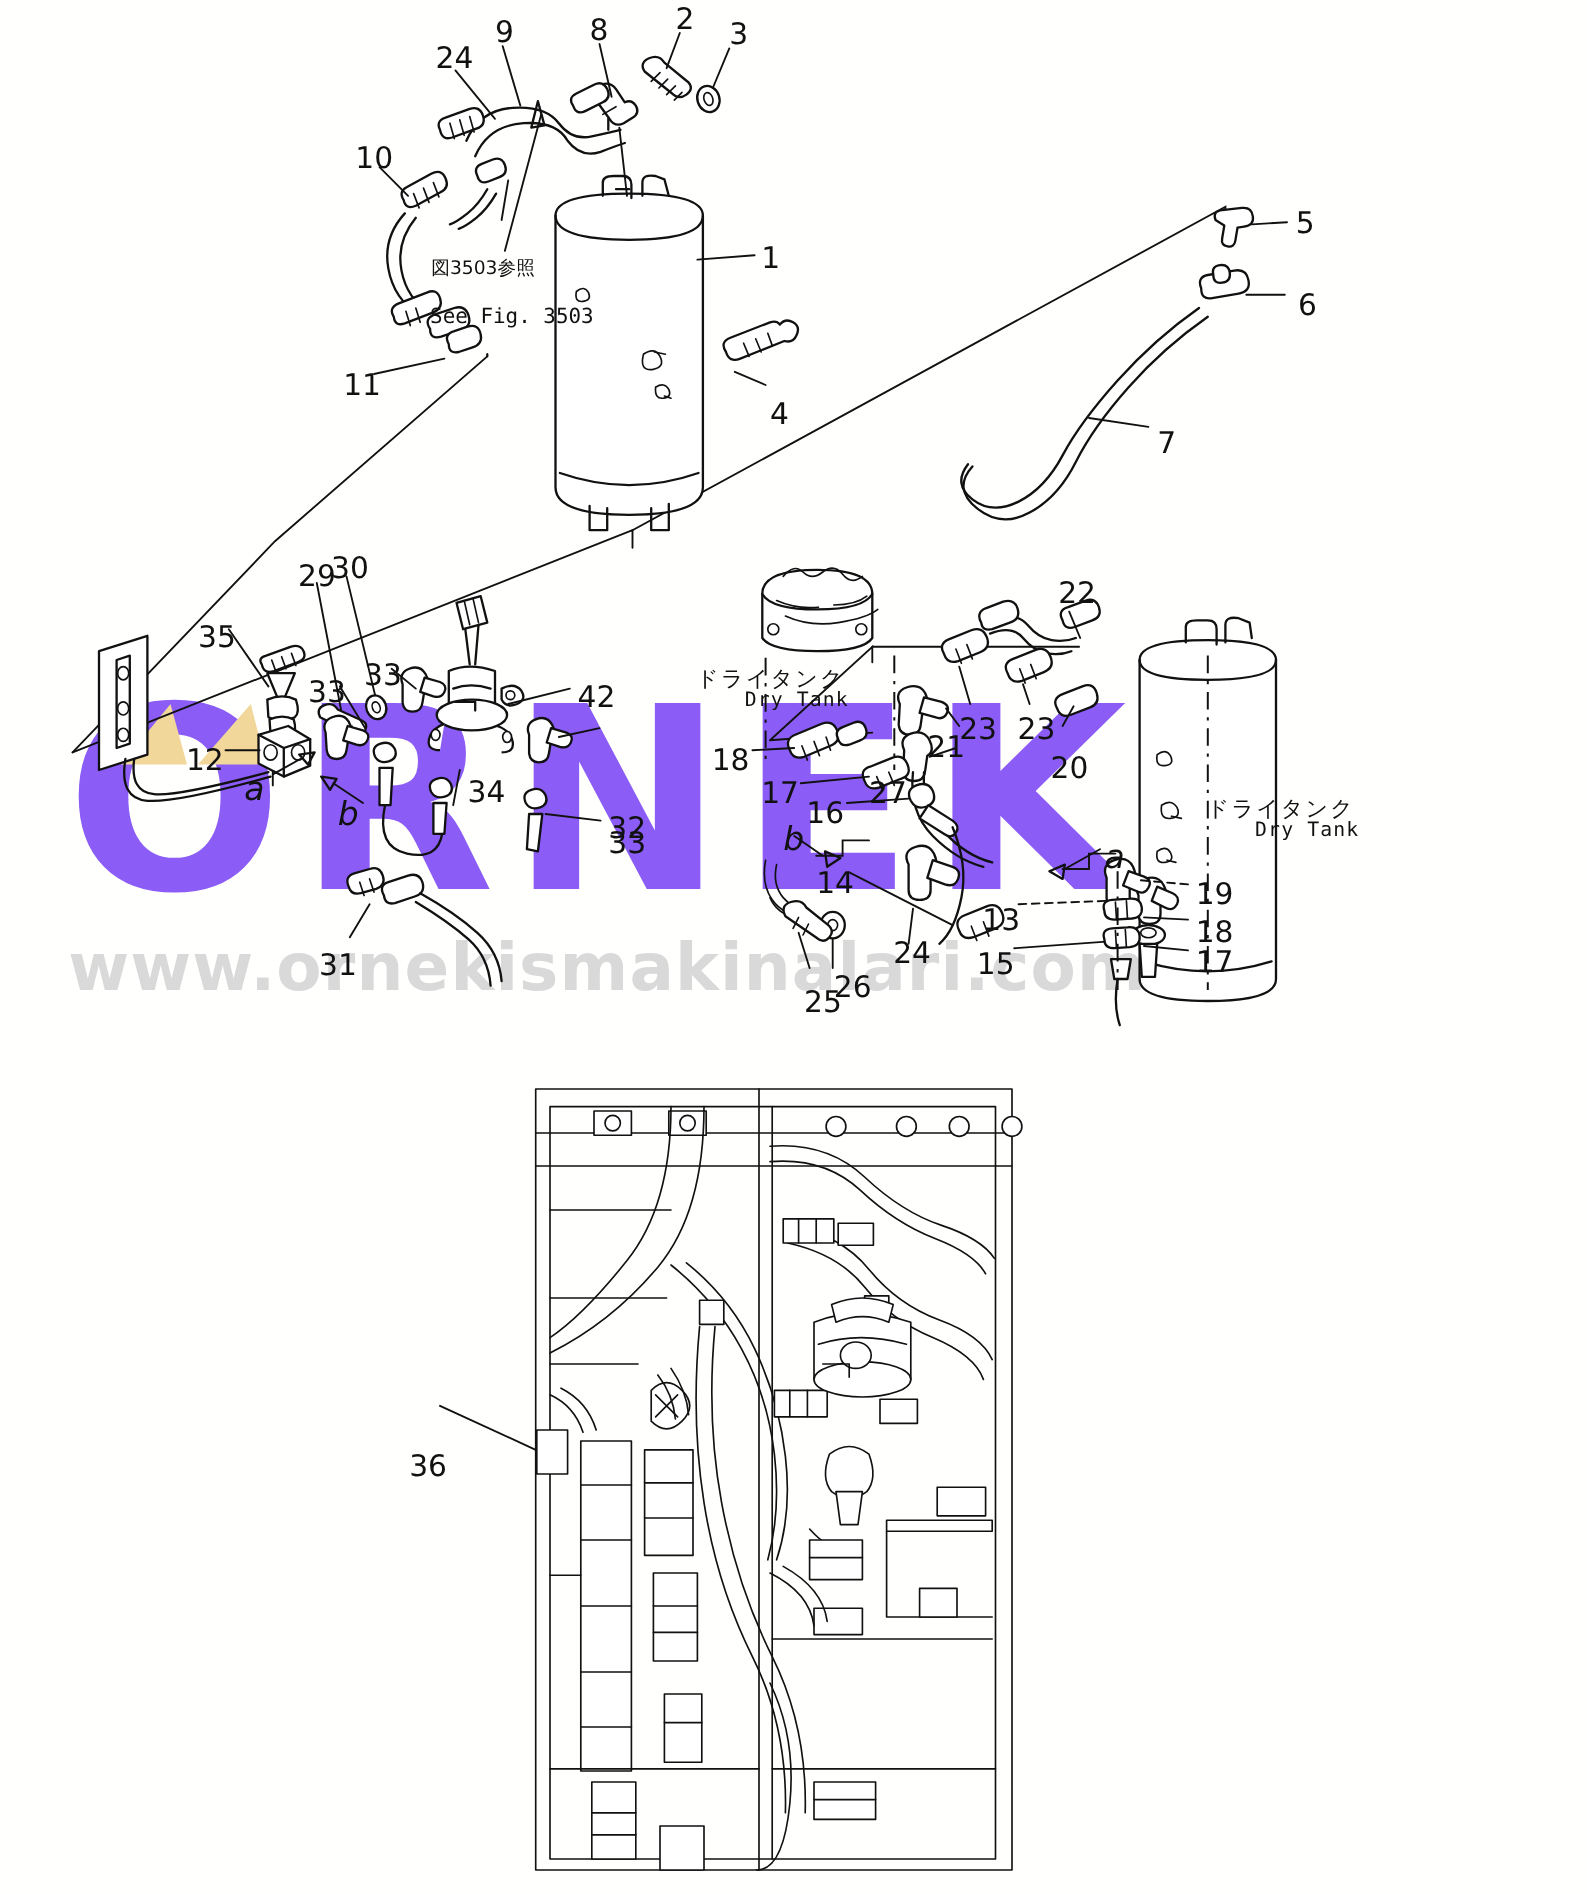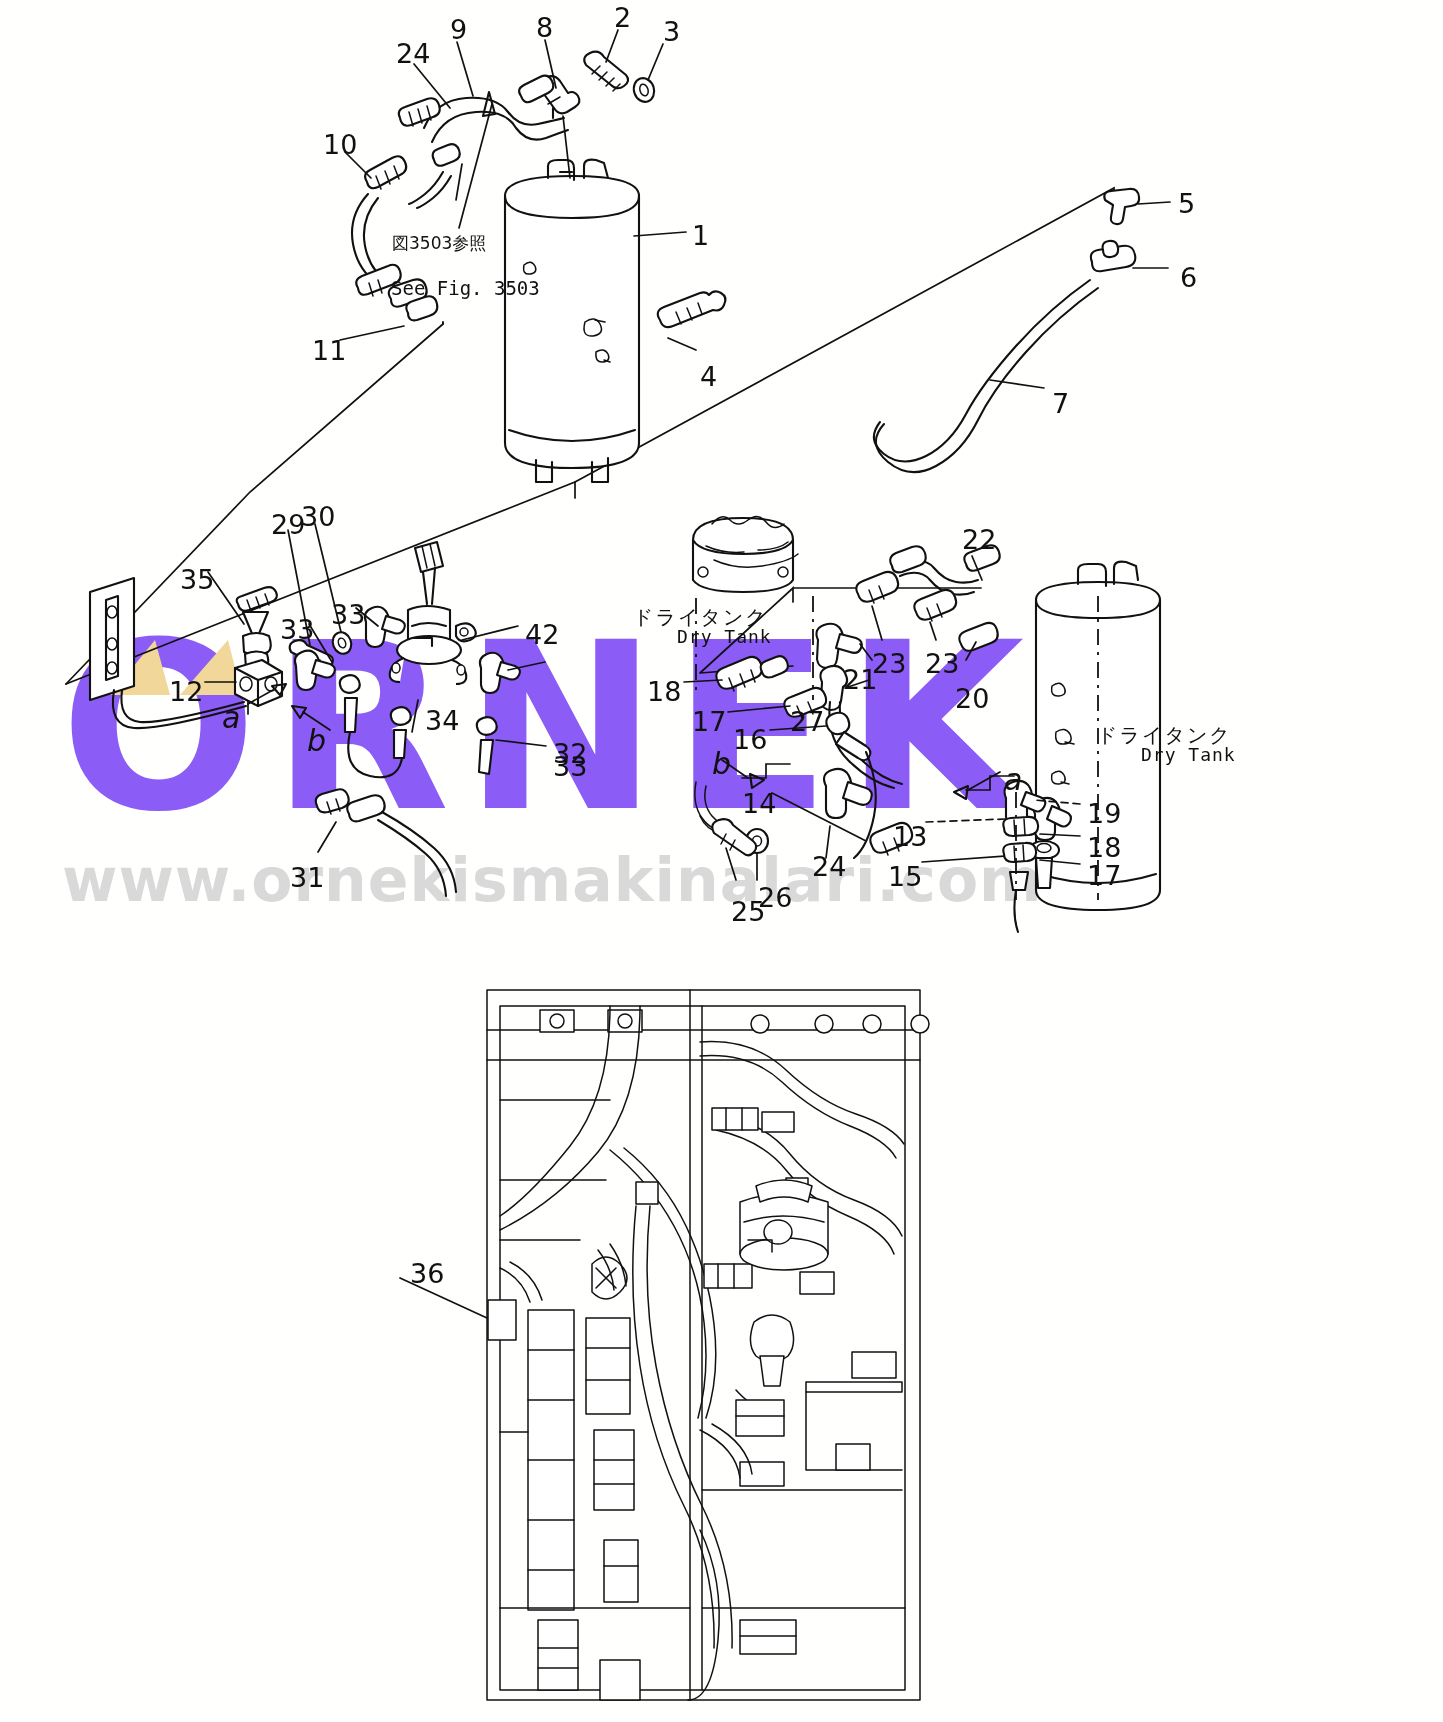--- a/index.html
+++ b/index.html
@@ -605,16 +605,16 @@
       <div class="cal" style="left: 742px; top: 790px;">14</div>
       <div class="cal" style="left: 812px; top: 853px;">24</div>
       <div class="cal" style="left: 893px; top: 823px;">13</div>
       <div class="cal" style="left: 888px; top: 863px;">15</div>
       <div class="cal lc" style="left: 1004px; top: 765px;">a</div>
       <div class="cal" style="left: 1087px; top: 800px;">19</div>
       <div class="cal" style="left: 1087px; top: 834px;">18</div>
       <div class="cal" style="left: 1087px; top: 862px;">17</div>
       <div class="cal" style="left: 731px; top: 898px;">25</div>
       <div class="cal" style="left: 758px; top: 884px;">26</div>
-      <div class="cal" style="left: 372px; top: 1260px; margin-left: 38px;">36</div>
+      <div class="cal" style="left: 372px; top: 1320px;">36</div>
     </div>
 
 </div>
 
 </body></html>

